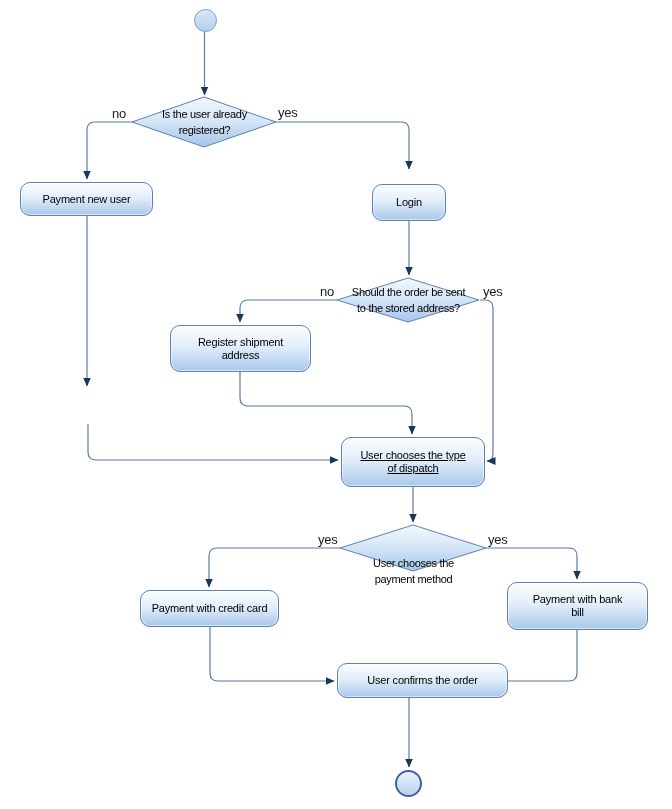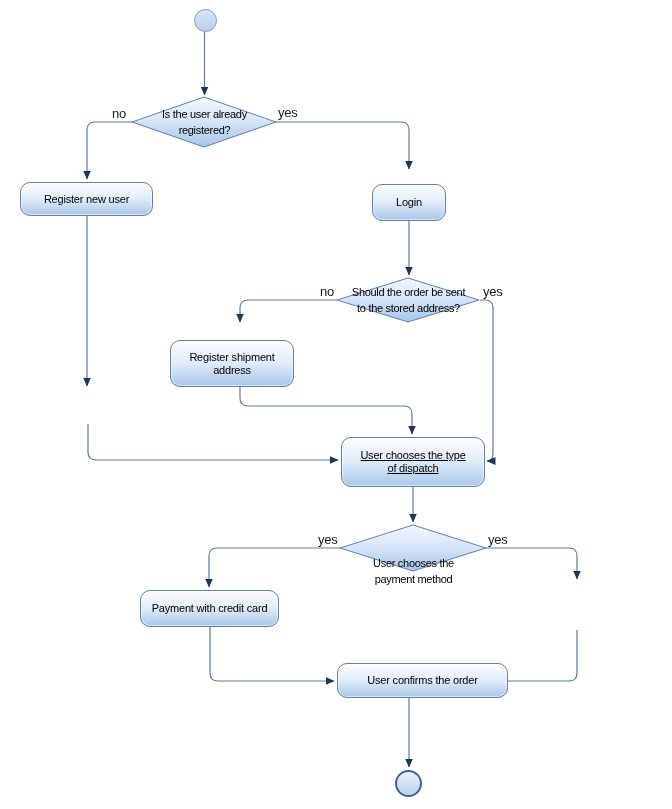--- a/index.html
+++ b/index.html
@@ -109,27 +109,29 @@
   <div class="terminal start"></div>
   <div class="terminal end"></div>
 
   <div class="diamond-label" style="left:139px; top:103px; width:131px; height:38px;">Is the user already
 registered?</div>
   <div class="diamond-label" style="left:343px; top:282px; width:131px; height:36px;">Should the order be sent
 to the stored address?</div>
   <div class="diamond-label" style="left:348px; top:531px; width:131px; height:34px;margin-top:23px;">User chooses the
 payment method</div>
 
-  <div class="node" style="left:20px; top:182px; width:133px; height:34px;">Register new user</div>
+  <div class="node" style="left:20px; top:182px; width:133px; height:34px;">Payment new user</div>
   <div class="node" style="left:372px; top:184px; width:74px; height:37px;">Login</div>
-  <div class="node" style="left:170px; top:325px; width:124px; height:47px;margin-top:15px;">Register shipment
+  <div class="node" style="left:170px; top:325px; width:141px; height:47px;">Register shipment
 address</div>
   <div class="node" style="left:341px; top:437px; width:144px; height:50px;text-decoration:underline;">User chooses the type
 of dispatch</div>
   <div class="node" style="left:140px; top:590px; width:139px; height:37px;">Payment with credit card</div>
+  <div class="node" style="left:507px; top:582px; width:141px; height:48px;">Payment with bank
+bill</div>
   <div class="node" style="left:337px; top:663px; width:171px; height:35px;">User confirms the order</div>
 
   <span class="edge-label" style="left:112px; top:106px;">no</span>
   <span class="edge-label" style="left:278px; top:105px;">yes</span>
   <span class="edge-label" style="left:320px; top:284px;">no</span>
   <span class="edge-label" style="left:483px; top:284px;">yes</span>
   <span class="edge-label" style="left:318px; top:532px;">yes</span>
   <span class="edge-label" style="left:488px; top:532px;">yes</span>
 
 </div>

